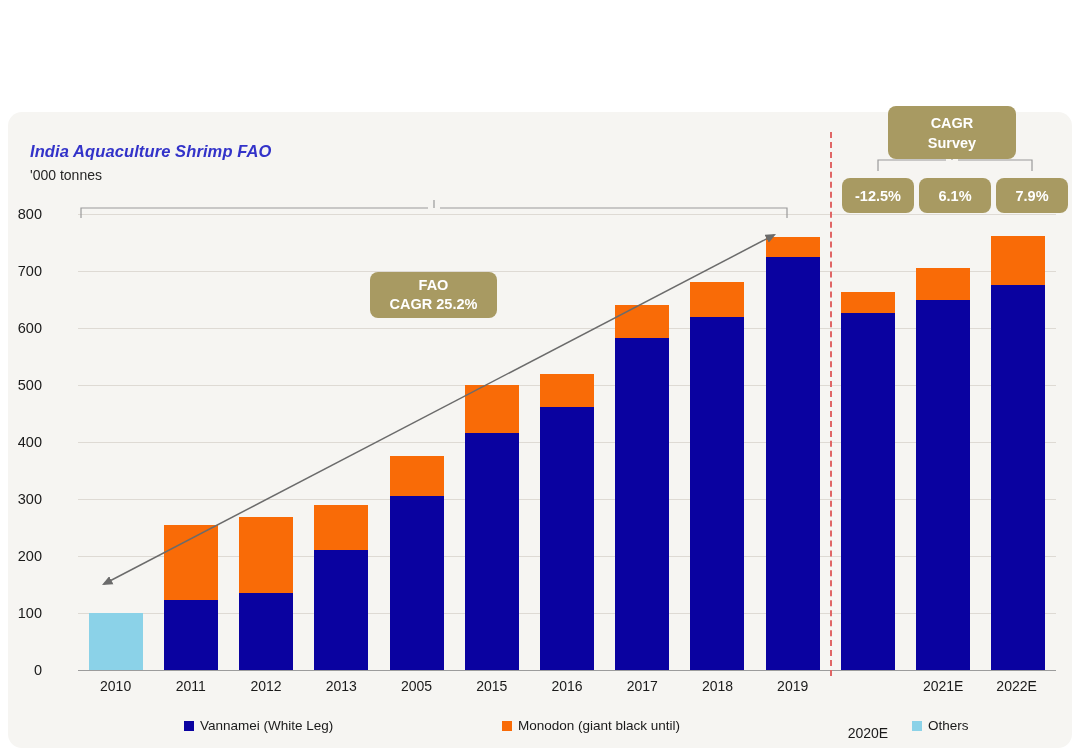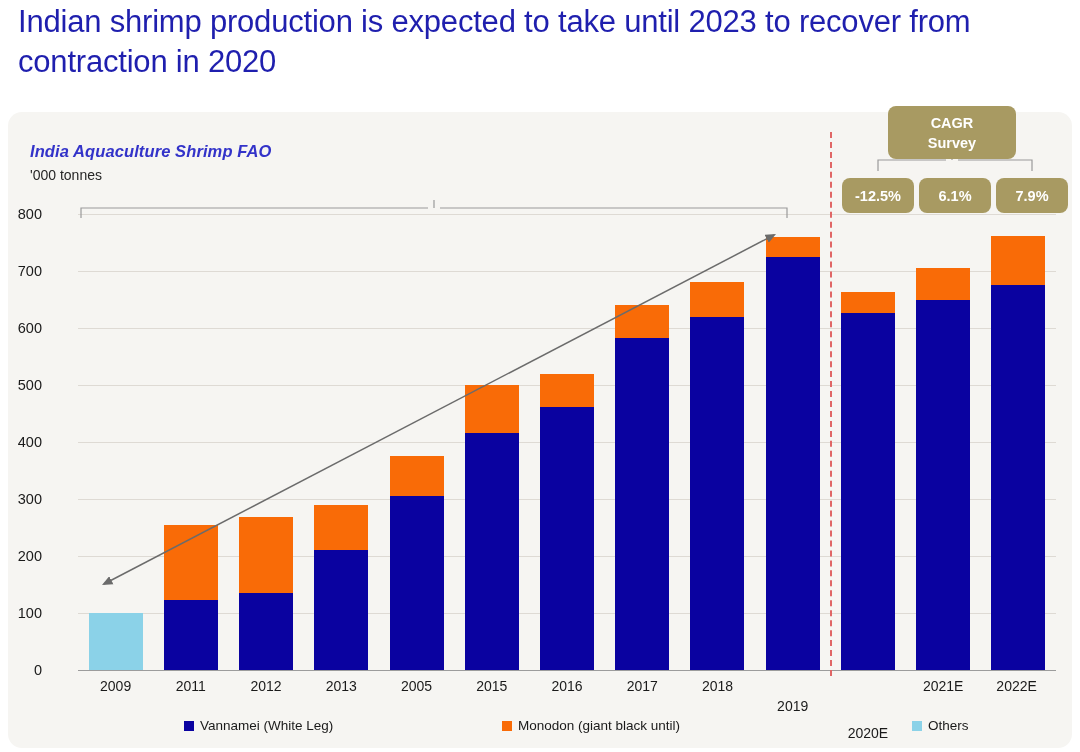--- a/index.html
+++ b/index.html
@@ -130,21 +130,20 @@
   .legend-swatch { width: 10px; height: 10px; display: inline-block; }
   .lg-1 { left: 176px; }
   .lg-2 { left: 494px; }
   .lg-3 { left: 904px; justify-content: flex-end; }
 </style>
 </head>
 <body>
 
 <div id="root">
 
-  <div class="slide-title">Indian shrimp production is expected to take until 2023 to recover from contraction in 2020</div>
 
   <div class="card">
 
     <div class="chart-subtitle">India Aquaculture Shrimp FAO</div>
     <div class="chart-units">'000 tonnes</div>
 
     <div class="plot">
       <div id="gridlines">
           <div class="gridline axis-zero" style="top: 456px;"></div>
           <div class="ytick" style="top: 456px;">0</div>
@@ -214,30 +213,30 @@
             <div class="seg seg-vannamei" style="height: 370.5px;"></div>
           </div>
           <div class="bar-col" style="left: 913.385px; width: 54px;">
             <div class="seg seg-monodon" style="height: 49.02px;"></div>
             <div class="seg seg-vannamei" style="height: 384.75px;"></div>
           </div>
         </div>
     </div>
 
     <div class="xlabels" id="xlabels">
-        <div class="xlabel" style="left: 0px; width: 75.2308px;">2009</div>
+        <div class="xlabel" style="left: 0px; width: 75.2308px;">2010</div>
         <div class="xlabel" style="left: 75.2308px; width: 75.2308px;">2011</div>
         <div class="xlabel" style="left: 150.462px; width: 75.2308px;">2012</div>
         <div class="xlabel" style="left: 225.692px; width: 75.2308px;">2013</div>
         <div class="xlabel" style="left: 300.923px; width: 75.2308px;">2005</div>
         <div class="xlabel" style="left: 376.154px; width: 75.2308px;">2015</div>
         <div class="xlabel" style="left: 451.385px; width: 75.2308px;">2016</div>
         <div class="xlabel" style="left: 526.615px; width: 75.2308px;">2017</div>
         <div class="xlabel" style="left: 601.846px; width: 75.2308px;">2018</div>
-        <div class="xlabel" style="left: 677.077px; width: 75.2308px; margin-top: 20px;">2019</div>
+        <div class="xlabel" style="left: 677.077px; width: 75.2308px;">2019</div>
         <div class="xlabel" style="left: 752.308px; width: 75.2308px; margin-top: 47px;">2020E</div>
         <div class="xlabel" style="left: 827.538px; width: 75.2308px;">2021E</div>
         <div class="xlabel" style="left: 901px; width: 75.2308px;">2022E</div>
       </div>
 
     <div class="divider-dashed" id="divider" style="left: 822.308px;"></div>
 
     <svg class="overlay" viewBox="0 0 1064 636">
 
       <path d="M 73 106 L 73 96 L 420 96" fill="none" stroke="#9a9a9a" stroke-width="1.2"></path>
@@ -252,20 +251,24 @@
           <path d="M 7 0 L 0 3 L 7 6 z" fill="#6b6b6b"></path>
         </marker>
       </defs>
       <line x1="96" y1="472" x2="766" y2="123" stroke="#6b6b6b" stroke-width="1.5" marker-start="url(#arrTail)" marker-end="url(#arrHead)"></line>
 
       <path d="M 870 59 L 870 48 L 938 48" fill="none" stroke="#9a9a9a" stroke-width="1.2"></path>
       <path d="M 950 48 L 1024 48 L 1024 59" fill="none" stroke="#9a9a9a" stroke-width="1.2"></path>
       <path d="M 944 48 L 944 41" fill="none" stroke="#9a9a9a" stroke-width="1.2"></path>
     </svg>
 
+    <div class="badge badge-fao">
+      <span>FAO</span>
+      <span>CAGR 25.2%</span>
+    </div>
 
     <div class="badge badge-goal">
       <span>CAGR</span>
       <span>Survey</span>
     </div>
 
     <div class="badge badge-pct badge-pct-1">-12.5%</div>
     <div class="badge badge-pct badge-pct-2">6.1%</div>
     <div class="badge badge-pct badge-pct-3">7.9%</div>
 

